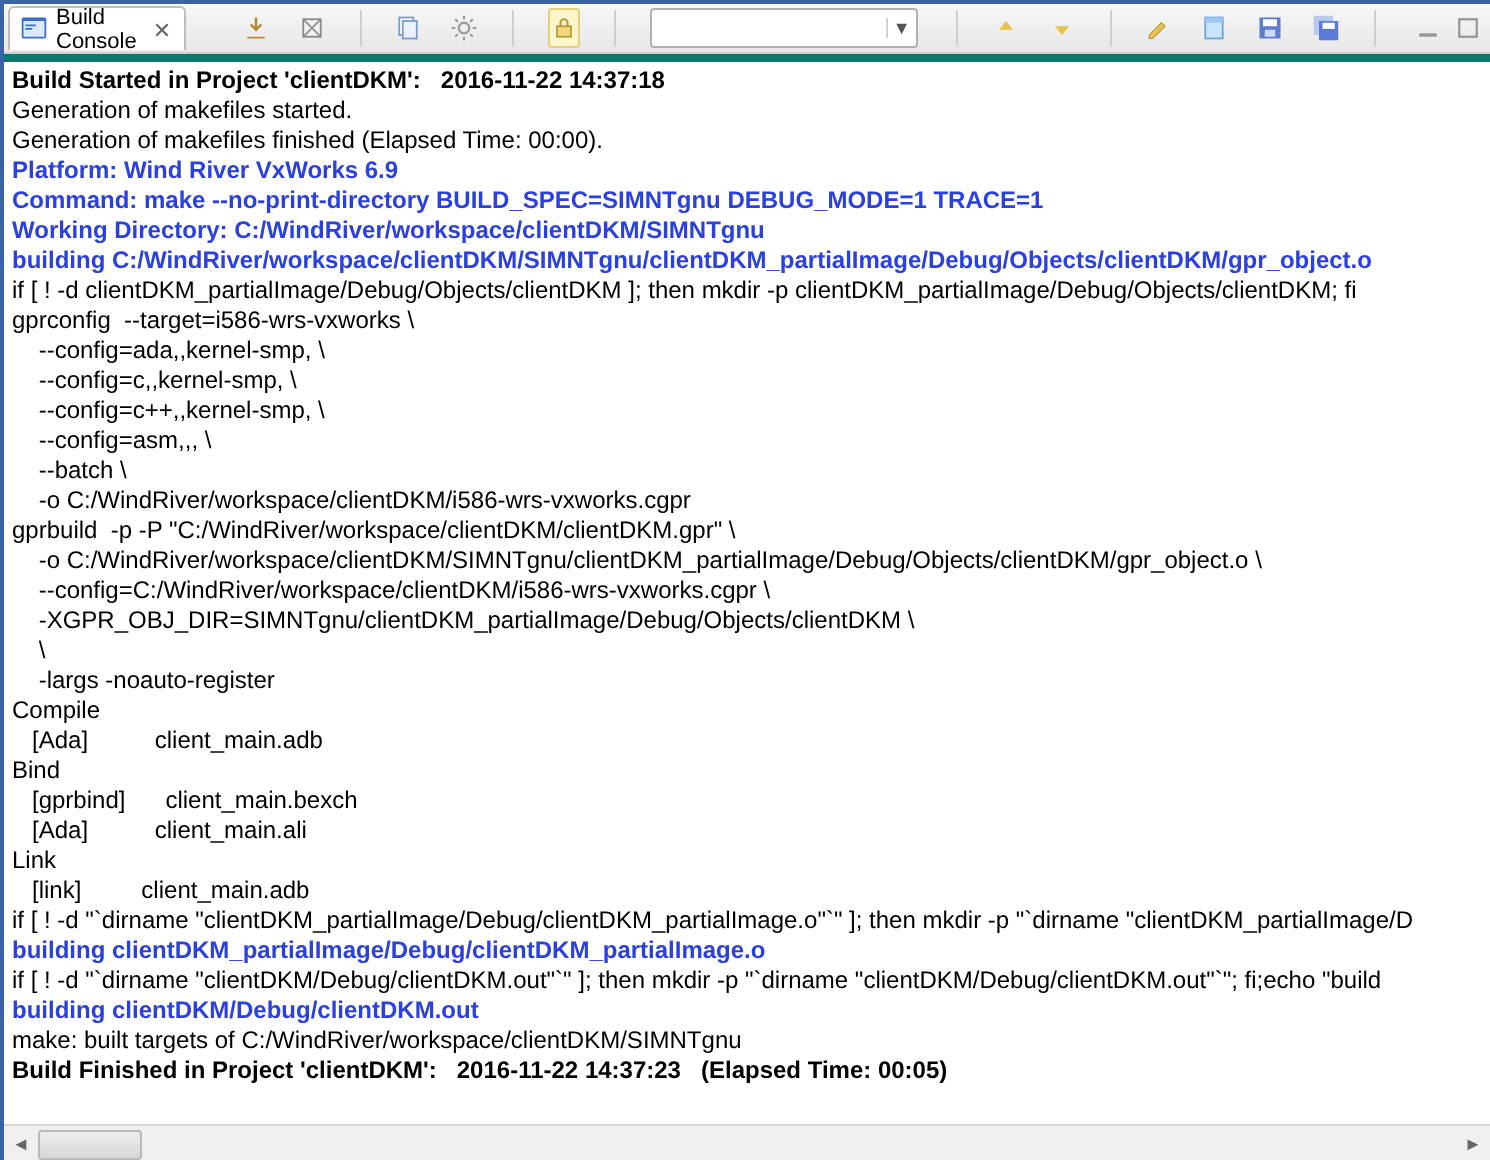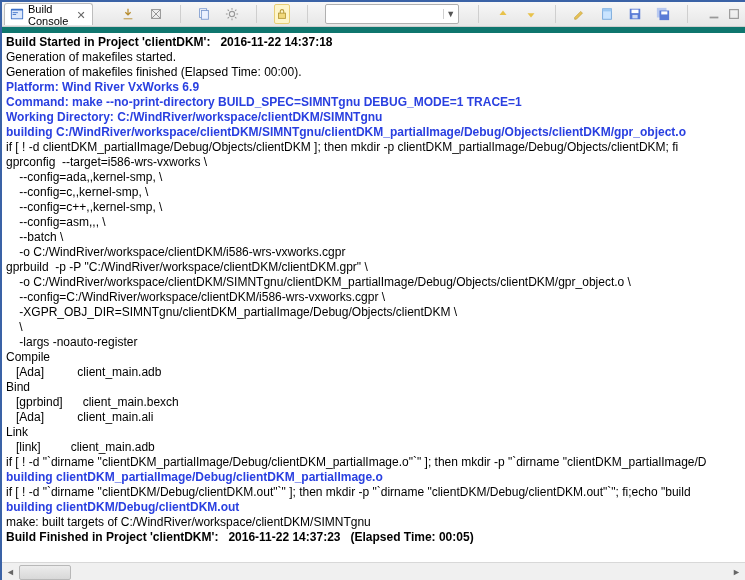--- a/index.html
+++ b/index.html
@@ -68,21 +68,21 @@
     margin-right: 2px;
     display:flex;
     align-items:center;
     justify-content:flex-end;
   }
   .dropdown-field .arrow { width:14px; text-align:center; color:#555; font-size:9px; border-left:1px solid #d0d0d0; }
   .spacer { flex: 1; }
   .console {
     flex: 1;
     background: #fff;
-    border-top: 6px solid #0f766e;
+    border-top: 4px solid #0f766e;
     overflow: hidden;
     position: relative;
   }
   .console-inner {
     padding: 2px 4px 0 4px;
     font-family: Tahoma, "Segoe UI", sans-serif;
     font-size: 12px;
     line-height: 15px;
     white-space: pre;
     width: 780px; 

